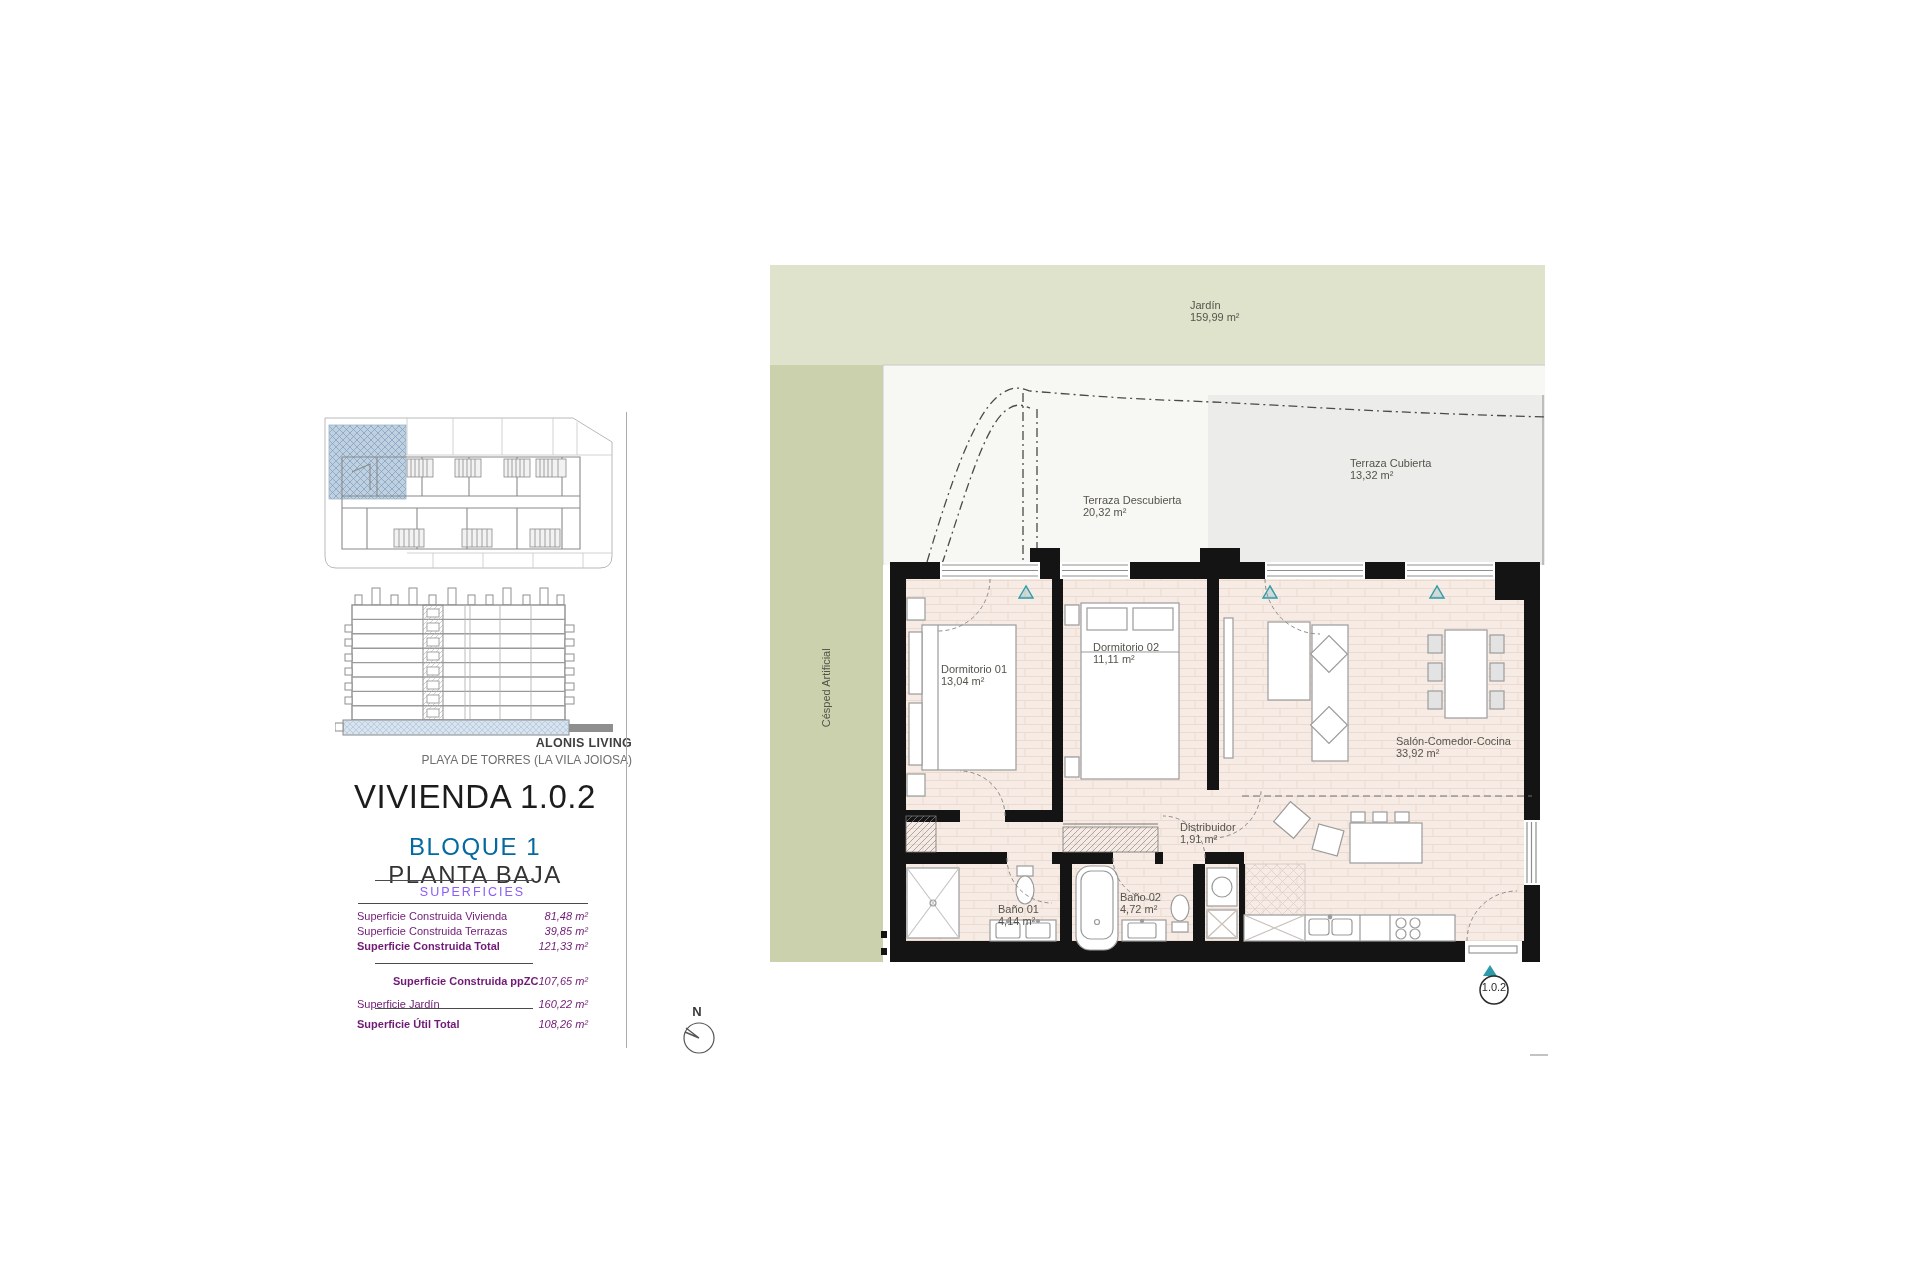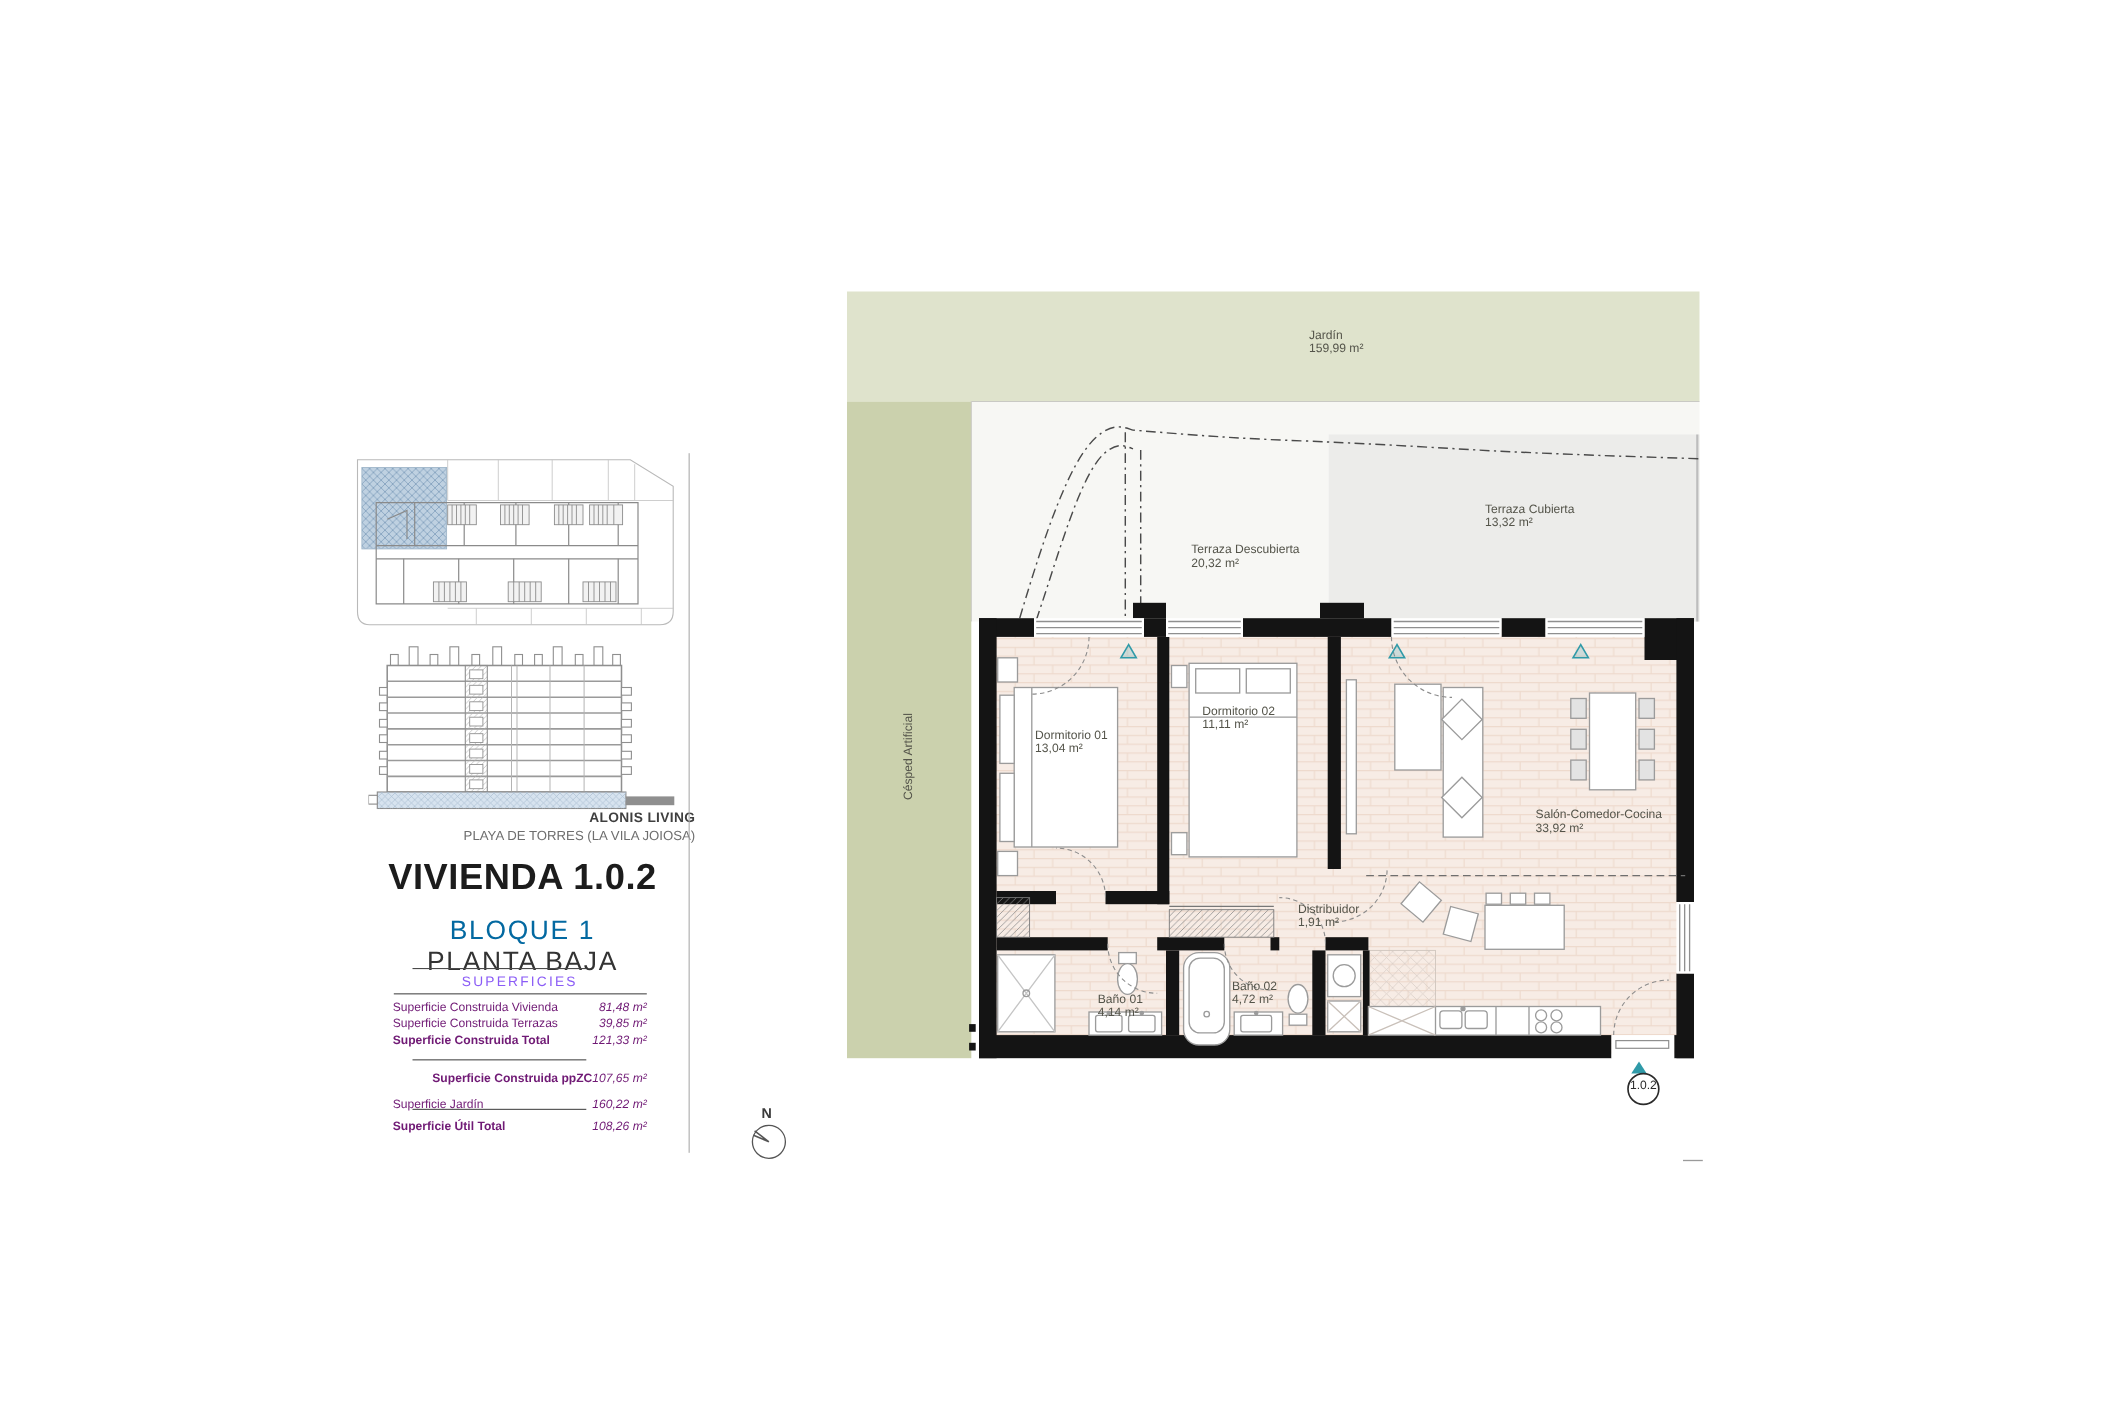--- a/index.html
+++ b/index.html
@@ -2,21 +2,21 @@
 <html><head>
 <meta charset="utf-8">
 <style>
   html,body{margin:0;padding:0;background:#ffffff;}
   .page{position:relative;width:1920px;height:1280px;background:#ffffff;overflow:hidden;
         font-family:"Liberation Sans", sans-serif;color:#333;}
   .abs{position:absolute;}
   
   .proj-name{left:355px;top:736px;width:277px;text-align:right;font-size:12.5px;font-weight:bold;color:#3f3f3f;letter-spacing:.3px;}
   .proj-loc{left:345px;top:753px;width:287px;text-align:right;font-size:12px;color:#6e6e6e;}
-  .unit-title{left:335px;top:778px;width:280px;text-align:center;font-size:33px;font-weight:bold;color:#1c1c1c;letter-spacing:.5px;}
+  .unit-title{left:335px;top:778px;width:280px;text-align:center;font-size:33px;font-weight:normal;color:#1c1c1c;letter-spacing:.5px;}
   .unit-block{left:335px;top:833px;width:280px;text-align:center;font-size:24px;color:#0369a1;letter-spacing:1.5px;}
   .unit-floor{left:335px;top:861px;width:280px;text-align:center;font-size:24px;color:#333;letter-spacing:1.5px;}
   .surf-heading{left:357px;top:885px;width:231px;text-align:center;font-size:12.5px;color:#8b5cf6;letter-spacing:2px;}
   .hline{background:#4a4a4a;height:1px;}
   .surf-row{left:357px;width:231px;display:flex;justify-content:space-between;font-size:11px;color:#701a75;white-space:nowrap;}
   .surf-row .val{font-style:italic;}
   .surf-row.bold .lbl{font-weight:bold;}
   .vdivider{left:626px;top:412px;width:1px;height:636px;background:#ababab;}
   
   .plan-label{font-size:11px;line-height:11.5px;color:#54544a;white-space:nowrap;}

